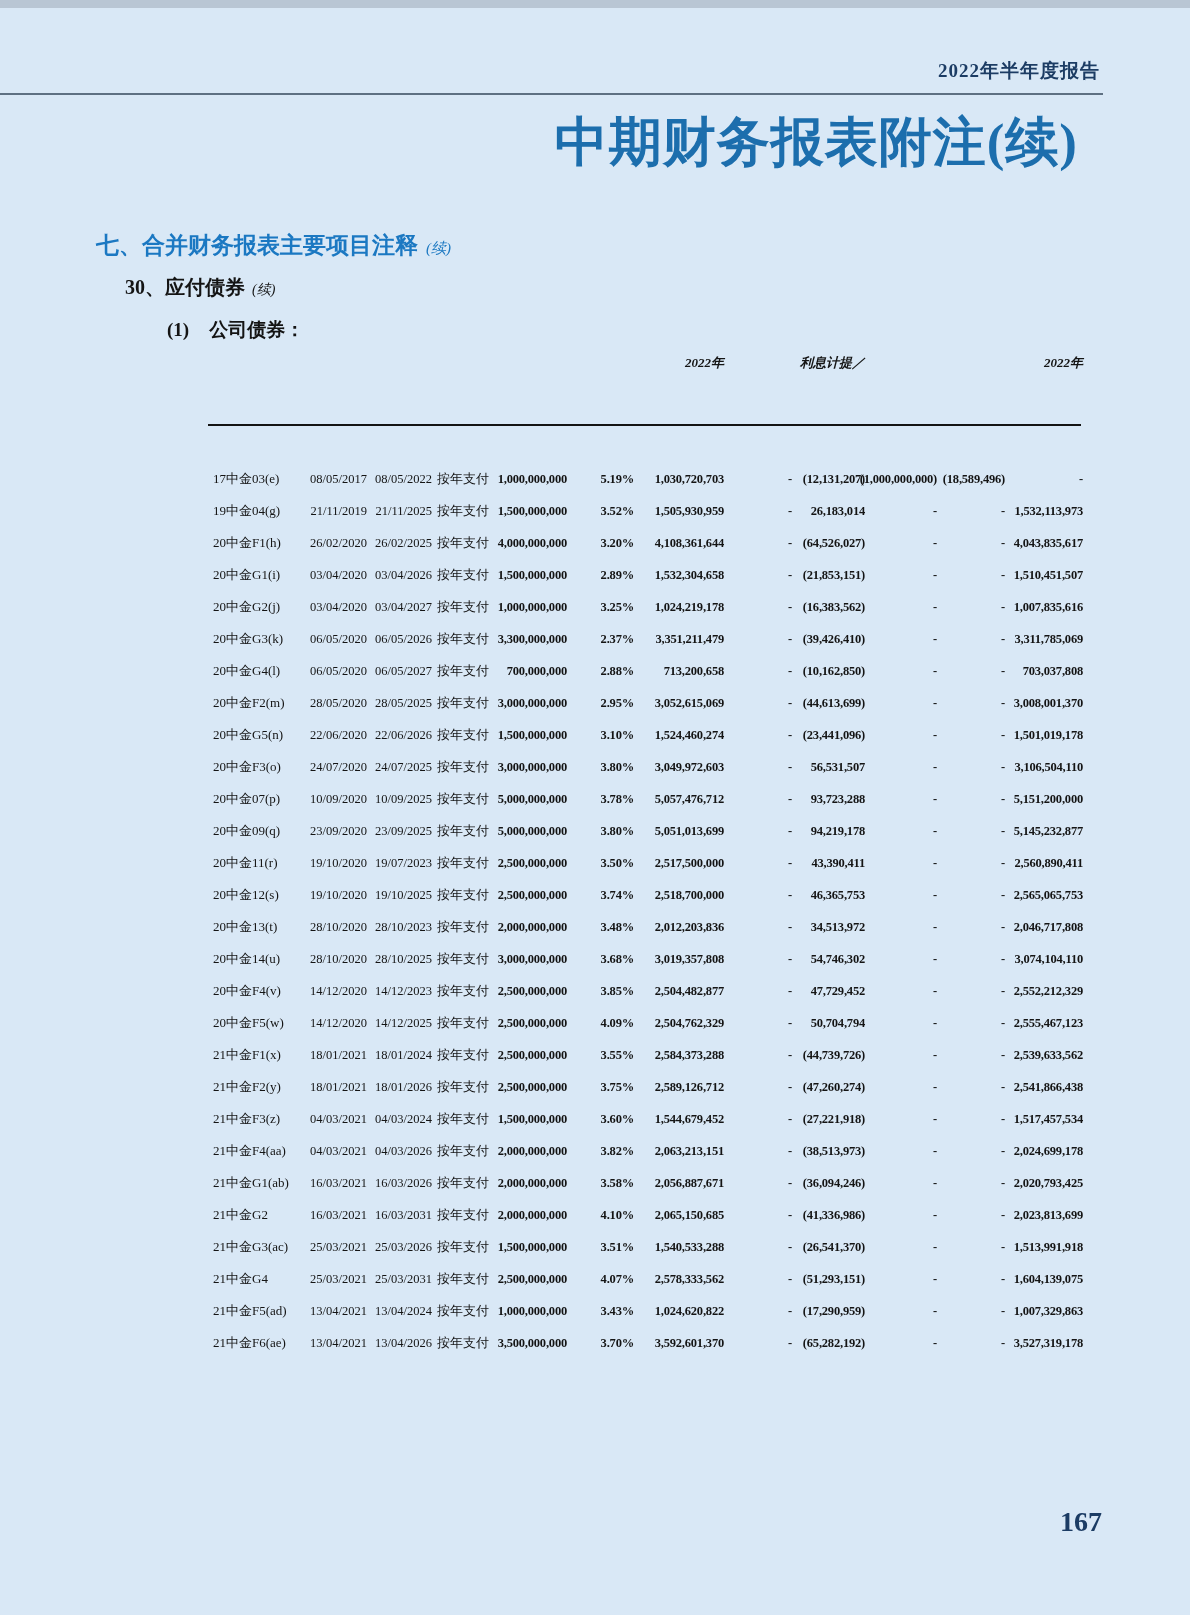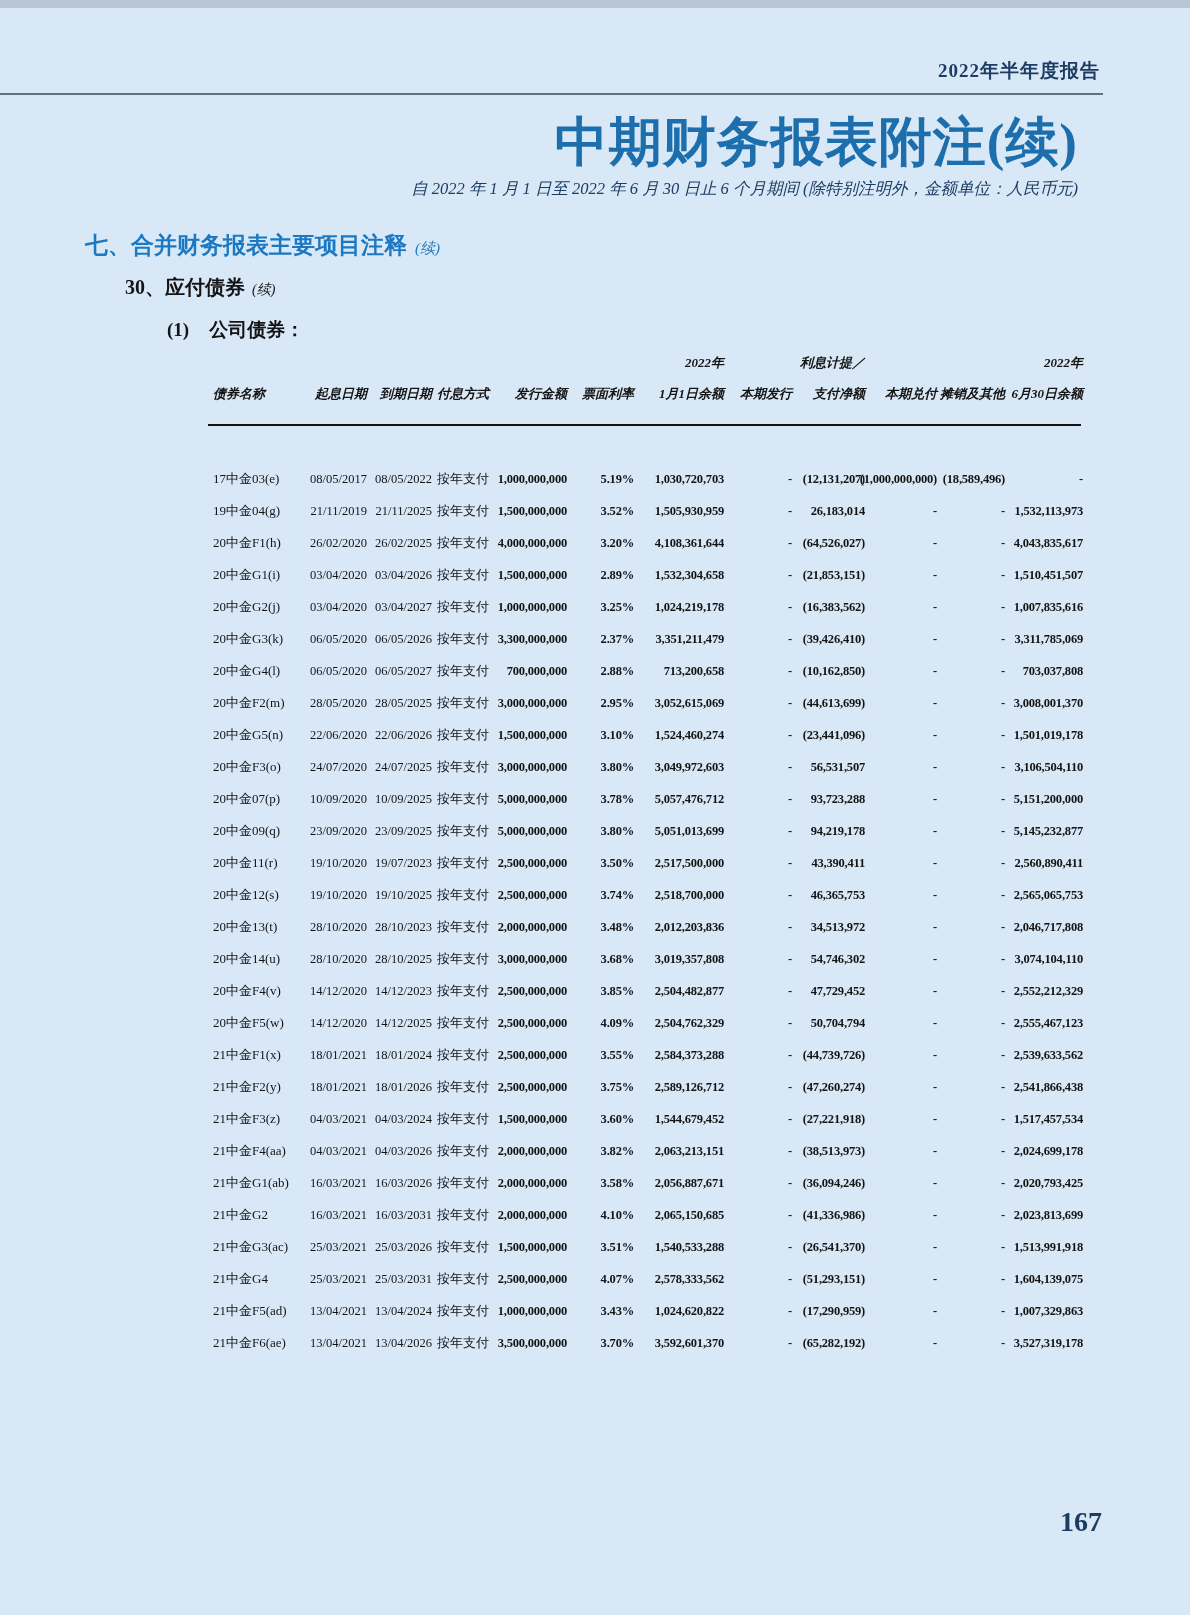--- a/index.html
+++ b/index.html
@@ -35,21 +35,21 @@
     position:absolute;top:99px;right:112px;
     font-size:53px;font-weight:bold;color:var(--title-blue);
     letter-spacing:1px;white-space:nowrap;
   }
   .doc-subtitle{
     position:absolute;top:170px;right:112px;
     font-size:16.5px;font-style:italic;color:var(--navy);
     white-space:nowrap;
   }
   .section-heading{
-    position:absolute;top:222px;left:85px;
+    position:absolute;top:222px;left:96px;
     font-size:23px;font-weight:bold;color:var(--section-blue);
     white-space:nowrap;
   }
   .section-heading .cont{
     font-size:15px;font-weight:normal;font-style:italic;margin-left:8px;
   }
   .subsection-heading{
     position:absolute;top:266px;left:125px;
     font-size:20px;font-weight:bold;color:var(--text);
     white-space:nowrap;
@@ -104,48 +104,33 @@
 </style>
 </head>
 <body>
 
 <div class="page">
 
   <div class="report-label">2022年半年度报告</div>
   <div class="header-rule"></div>
 
   <div class="doc-title">中期财务报表附注(续)</div>
-  <div class="doc-subtitle">自 2022 年 1 月 1 日至 2022 年 6 月 30 日止 6 个月期间 (除特别注明外，金额单位：人民币元)</div>
 
   <div class="section-heading"><span>七、合并财务报表主要项目注释</span><span class="cont">(续)</span></div>
 
   <div class="subsection-heading"><span>30、应付债券</span><span class="cont">(续)</span></div>
 
   <div class="item-heading"><span>(1)</span><span class="item-label">公司债券：</span></div>
 
   <div class="bond-table">
     <div class="thead1">
       <span class="cell c7">2022年</span>
       <span class="cell c9">利息计提／</span>
       <span class="cell c12">2022年</span>
     </div>
-    <div class="thead2">
-      <span class="cell c1">债券名称</span>
-      <span class="cell c2">起息日期</span>
-      <span class="cell c3">到期日期</span>
-      <span class="cell c4">付息方式</span>
-      <span class="cell c5">发行金额</span>
-      <span class="cell c6">票面利率</span>
-      <span class="cell c7">1月1日余额</span>
-      <span class="cell c8">本期发行</span>
-      <span class="cell c9">支付净额</span>
-      <span class="cell c10">本期兑付</span>
-      <span class="cell c11">摊销及其他</span>
-      <span class="cell c12">6月30日余额</span>
-    </div>
     <div class="thead-rule"></div>
     <div class="tbody" id="tbody">
         <div class="trow">
           <span class="cell c1">17中金03(e)</span>
           <span class="cell c2">08/05/2017</span>
           <span class="cell c3">08/05/2022</span>
           <span class="cell c4">按年支付</span>
           <span class="cell c5 num">1,000,000,000</span>
           <span class="cell c6 num">5.19%</span>
           <span class="cell c7 num">1,030,720,703</span>

